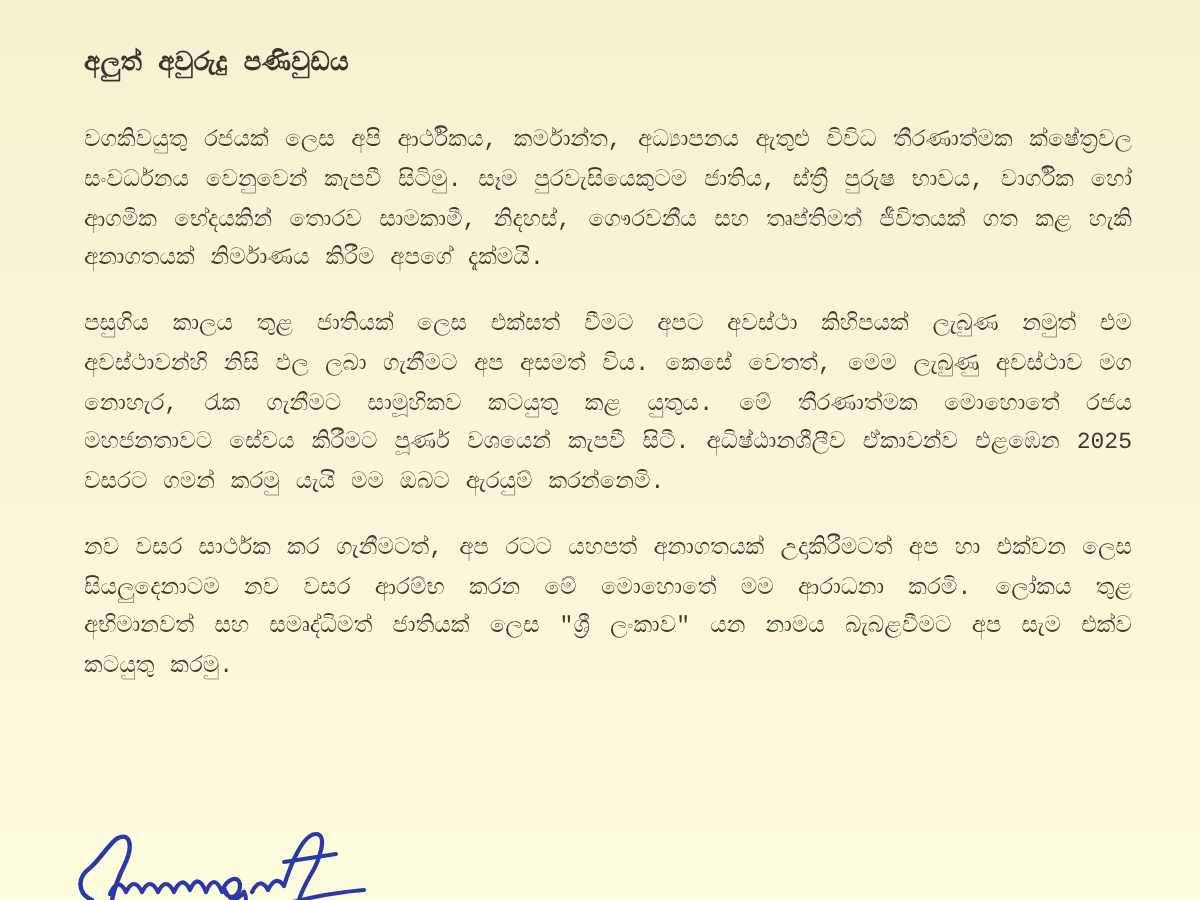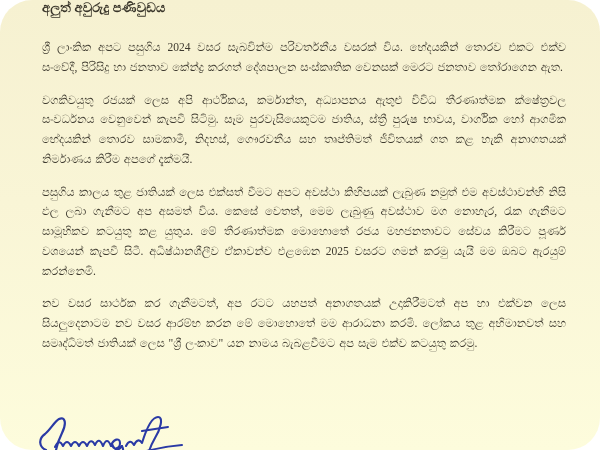--- a/index.html
+++ b/index.html
@@ -10,24 +10,23 @@
     overflow: hidden;
     background: #fff;
   }
   .page {
     position: relative;
     box-sizing: border-box;
     width: 600px;
     height: 450px;
     overflow: hidden;
     background: linear-gradient(180deg, #f6f1d1 0%, #f9f5d6 45%, #fdfcdc 100%);
-    padding: 0 34px 0 42px;
-    font-family: Liberation Serif, serif;
+    padding: 24px 34px 0 42px;
+    font-family: Liberation Mono, monospace;
     color: #3e3a2f;
-    border-radius: 32px;
   }
   .title {
     font-size: 13px;
     font-weight: 700;
     color: #39352a;
     margin: 0 0 22px 0;
     letter-spacing: 0.2px;
   }
   .para {
     font-size: 11.5px;
@@ -47,21 +46,20 @@
     display: block;
   }
 </style>
 </head>
 <body>
 
 <div class="page">
 
   <h1 class="title">අලුත් අවුරුදු පණිවුඩය</h1>
 
-  <p class="para">ශ්‍රී ලාංකික අපට පසුගිය 2024 වසර සැබවින්ම පරිවර්තනීය වසරක් විය. භේදයකින් තොරව එකට එක්ව සංවේදී, පිරිසිදු හා ජනතාව කේන්ද්‍ර කරගත් දේශපාලන සංස්කෘතික වෙනසක් මෙරට ජනතාව තෝරාගෙන ඇත.</p>
 
   <p class="para">වගකිවයුතු රජයක් ලෙස අපි ආර්ථිකය, කර්මාන්ත, අධ්‍යාපනය ඇතුළු විවිධ තීරණාත්මක ක්ෂේත්‍රවල සංවර්ධනය වෙනුවෙන් කැපවී සිටිමු. සෑම පුරවැසියෙකුටම ජාතිය, ස්ත්‍රී පුරුෂ භාවය, වාර්ගික හෝ ආගමික භේදයකින් තොරව සාමකාමී, නිදහස්, ගෞරවනීය සහ තෘප්තිමත් ජීවිතයක් ගත කළ හැකි අනාගතයක් නිර්මාණය කිරීම අපගේ දැක්මයි.</p>
 
   <p class="para">පසුගිය කාලය තුළ ජාතියක් ලෙස එක්සත් වීමට අපට අවස්ථා කිහිපයක් ලැබුණ නමුත් එම අවස්ථාවන්හි නිසි ඵල ලබා ගැනීමට අප අසමත් විය. කෙසේ වෙතත්, මෙම ලැබුණු අවස්ථාව මග නොහැර, රැක ගැනීමට සාමූහිකව කටයුතු කළ යුතුය. මේ තීරණාත්මක මොහොතේ රජය මහජනතාවට සේවය කිරීමට පූර්ණ වශයෙන් කැපවී සිටී. අධිෂ්ඨානශීලීව ඒකාවන්ව එළඹෙන 2025 වසරට ගමන් කරමු යැයි මම ඔබට ඇරයුම් කරන්නෙමි.</p>
 
 
   <p class="para">නව වසර සාර්ථක කර ගැනීමටත්, අප රටට යහපත් අනාගතයක් උදාකිරීමටත් අප හා එක්වන ලෙස සියලුදෙනාටම නව වසර ආරම්භ කරන මේ මොහොතේ මම ආරාධනා කරමි. ලෝකය තුළ අභිමානවත් සහ සමෘද්ධිමත් ජාතියක් ලෙස "ශ්‍රී ලංකාව" යන නාමය බැබළවීමට අප සැම එක්ව කටයුතු කරමු.</p>
 
   <div class="signature-block">
     <svg width="170" height="60" viewBox="0 0 170 60" fill="none" stroke-linecap="round" stroke-linejoin="round">

